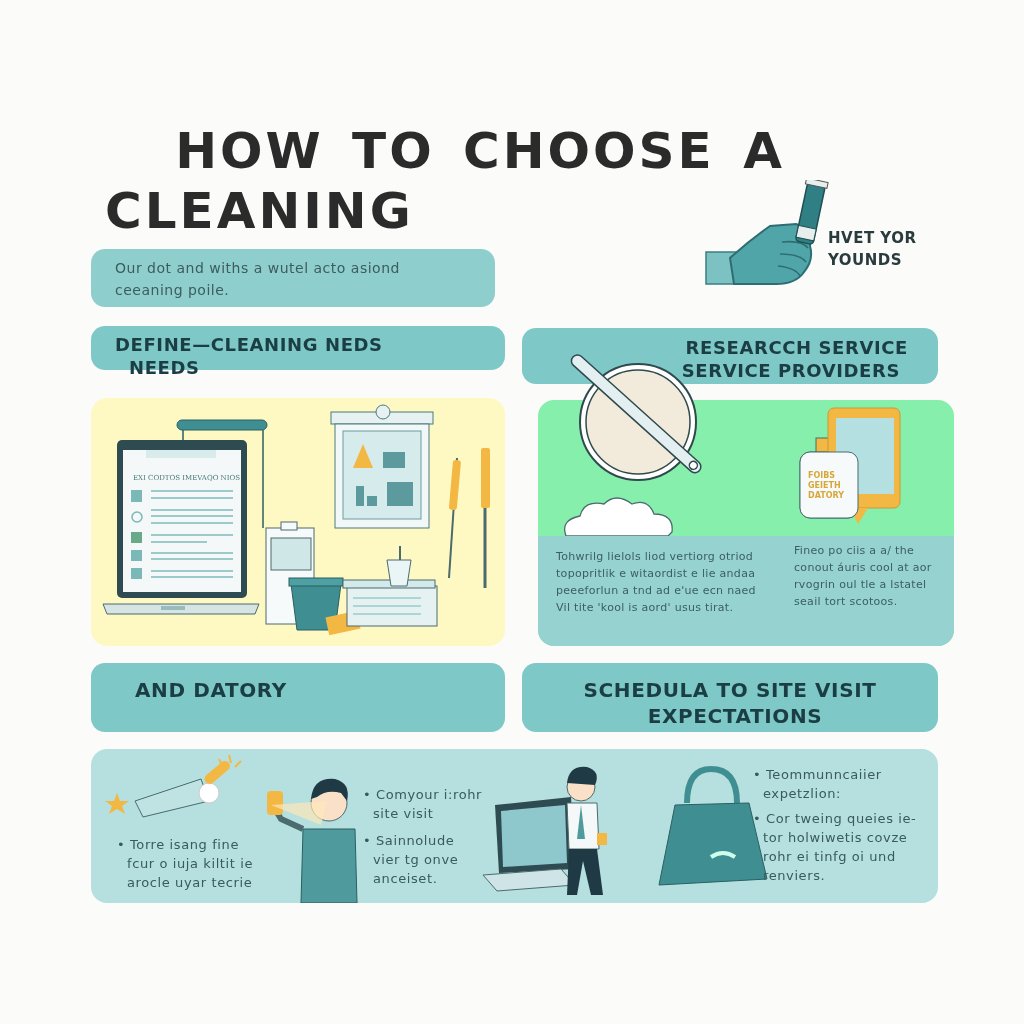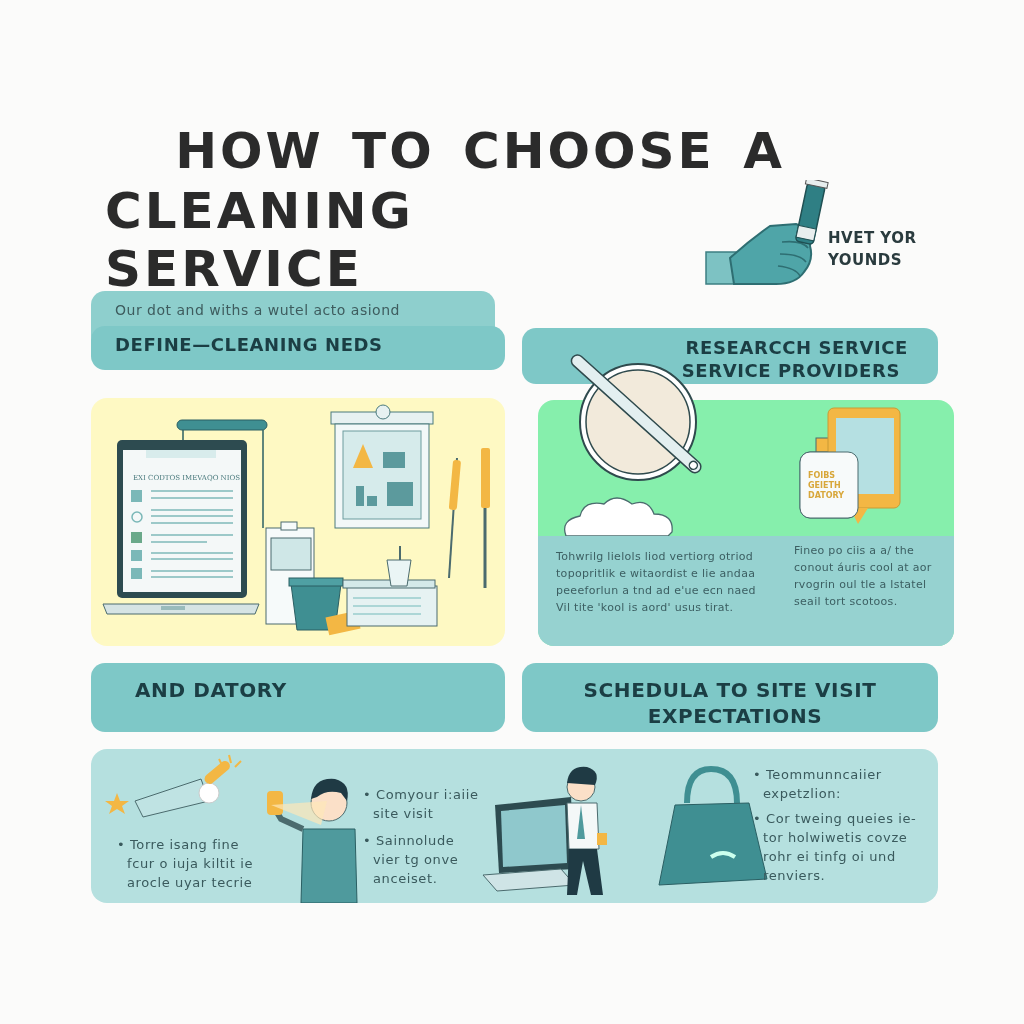--- a/index.html
+++ b/index.html
@@ -15,21 +15,20 @@
     .title.l1 { top: 122px; left: 100px; width: 760px; word-spacing: 8px; }
     .title.l2 { top: 182px; left: 105px; width: 590px; text-align: left; word-spacing: 14px; }
 
     .pill {
       position: absolute; background: #7ec8c7; border-radius: 14px;
     }
     .intro {
       left: 91px; top: 249px; width: 404px; height: 58px; background: #8ecfcd;
       padding: 8px 0 0 24px; font-size: 14px; line-height: 22px; color: #3e5c5e;
       letter-spacing: 0.5px;
-      margin-top: 42px;
     }
 
     .hdr { font-weight: bold; font-size: 18px; line-height: 23px; color: #1b3e44; letter-spacing: 0.6px; }
     .hdr-define { left: 91px; top: 326px; width: 414px; height: 44px; padding: 7px 0 0 24px; }
     .hdr-define .l2 { padding-left: 14px; }
     .hdr-research { left: 522px; top: 328px; width: 416px; height: 56px; padding: 8px 30px 0 0; text-align: right; }
     .hdr-research .l2 { padding-right: 8px; }
     .hdr-compare { left: 91px; top: 663px; width: 414px; height: 69px; padding: 14px 0 0 40px; font-size: 20px; line-height: 26px; }
     .hdr-compare .l2 { padding-left: 4px; }
     .hdr-schedule { left: 522px; top: 663px; width: 416px; height: 69px; padding: 14px 0 0 0; text-align: center; font-size: 20px; line-height: 26px; }
@@ -66,20 +65,21 @@
   <div>YOUNDS</div>
 </div>
 
 <div class="pill intro">
   <div>Our dot and withs a wutel acto asiond</div>
   <div>ceeaning poile.</div>
 </div>
 
 <div class="pill hdr hdr-define">
   <div>DEFINE—CLEANING NEDS</div>
+  <div class="l2">NEEDS</div>
 </div>
 
 <div class="pill hdr hdr-research">
   <div>RESEARCCH SERVICE</div>
   <div class="l2">SERVICE PROVIDERS</div>
 </div>
 
 <div class="abs panel-define">
   <svg width="414" height="248" viewBox="0 0 414 248">
 
@@ -232,21 +232,21 @@
     <path d="M596 54 Q596 20 620 20 Q646 20 646 54" fill="none" stroke="#3f8f92" stroke-width="6"></path>
     <path d="M584 56 L658 54 L676 130 L568 136 Z" fill="#3f8f92" stroke="#2b5f63"></path>
     <path d="M620 108 Q632 100 644 108" fill="none" stroke="#cfe" stroke-width="4"></path>
   </svg>
   <div class="btext" style="left:26px;top:86px;">
     <div>• Torre isang fine</div>
     <div style="padding-left:10px">fcur o iuja kiltit ie</div>
     <div style="padding-left:10px">arocle uyar tecrie</div>
   </div>
   <div class="btext" style="left:272px;top:36px;">
-    <div>• Comyour i:aiie</div>
+    <div>• Comyour i:rohr</div>
     <div style="padding-left:10px">site visit</div>
   </div>
   <div class="btext" style="left:272px;top:82px;">
     <div>• Sainnolude</div>
     <div style="padding-left:10px">vier tg onve</div>
     <div style="padding-left:10px">anceiset.</div>
   </div>
   <div class="btext" style="left:662px;top:16px;">
     <div>• Teommunncaiier</div>
     <div style="padding-left:10px">expetzlion:</div>

